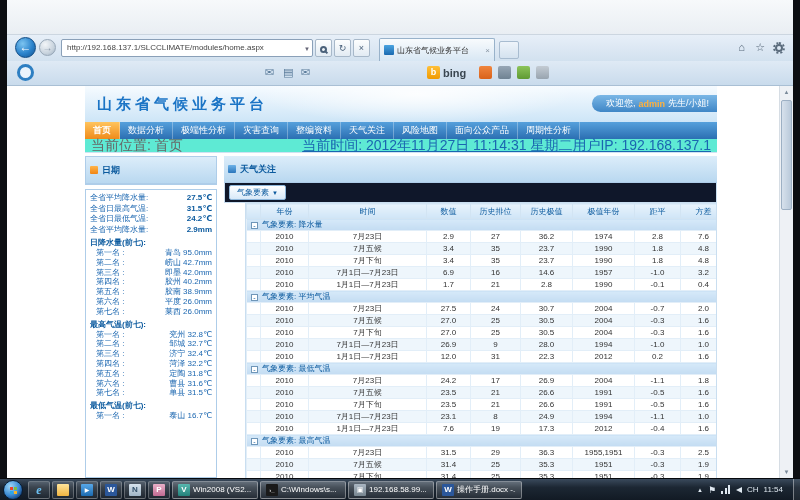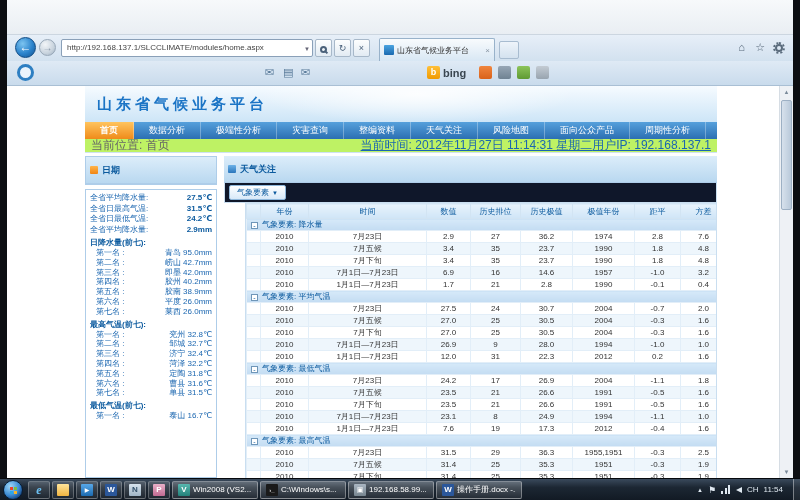--- a/index.html
+++ b/index.html
@@ -49,23 +49,23 @@
   .s-up{top:0;} .s-down{bottom:0;}
   .thumb{position:absolute;top:14px;left:1px;right:1px;height:110px;background:linear-gradient(90deg,#d7e1ec,#b9c9da);border:1px solid #9db0c4;border-radius:2px;}
 
   .site{position:absolute;left:78px;top:0;width:632px;height:100%;}
   .banner{position:relative;height:36px;background:linear-gradient(#f6fbff,#cde5f7);overflow:hidden;}
   .banner::after{content:'';position:absolute;right:140px;top:-22px;width:320px;height:60px;background:radial-gradient(ellipse,rgba(255,255,255,.85),rgba(255,255,255,0) 70%);}
   .site-title{position:absolute;left:12px;top:9px;font-size:15px;font-weight:bold;color:#1b74c5;letter-spacing:4px;}
   .welcome{position:absolute;right:0;top:9px;height:17px;display:flex;align-items:center;gap:3px;background:linear-gradient(#7ab7e6,#3f86c6);color:#fff;font-size:9px;padding:0 8px 0 14px;border-radius:9px 0 0 9px;z-index:2;}
   .welcome .u{color:#ffb13d;font-weight:bold;}
   .navbar{height:17px;background:linear-gradient(#56a0dc,#2b6fb2);display:flex;font-size:9px;color:#fff;}
-  .nav-item{padding:0 15px;line-height:17px;border-right:1px solid rgba(255,255,255,.3);white-space:nowrap;cursor:pointer;}
+  .nav-item{padding:0 8px;line-height:17px;border-right:1px solid rgba(255,255,255,.3);white-space:nowrap;cursor:pointer;}
   .nav-item.active{background:linear-gradient(#ffc45e,#ef8b1a);font-weight:bold;}
-  .statusbar{height:14px;background:#bef264;border-bottom:1px solid #cfe2f2;display:flex;justify-content:space-between;align-items:center;font-size:12px;padding:0 6px;}
+  .statusbar{height:14px;background:#5eead4;border-bottom:1px solid #cfe2f2;display:flex;justify-content:space-between;align-items:center;font-size:14px;padding:0 6px;}
   .loc{color:#666;}
   .stat-right{display:flex;gap:0;color:#1a66b0;text-decoration:underline;}
 
   .content{position:absolute;top:67px;left:0;right:0;bottom:0;}
   .sidebar{position:absolute;left:0;top:3px;width:132px;bottom:0;display:flex;flex-direction:column;overflow:hidden;}
   .panel{border:1px solid #aecde9;background:#fff;margin-bottom:4px;}
   .panel.fill{flex:1;overflow:hidden;margin-bottom:0;}
   .p-head{height:27px;background:linear-gradient(#dcedfa,#b9d8f0);border-bottom:1px solid #aecde9;display:flex;align-items:center;gap:4px;padding:0 4px;font-size:9px;font-weight:bold;color:#0b5a9e;}
   .p-ico{width:8px;height:8px;background:linear-gradient(#ffb44a,#f08514);border-radius:1px;flex:none;}
   .p-ico.blue{background:linear-gradient(#6db2e8,#2a76bc);}
@@ -157,20 +157,25 @@
     <div class="cicon c2"></div>
     <div class="cicon c3"></div>
     <div class="cicon c4"></div>
   </div>
 
   <div class="page">
     <div class="site">
 
       <div class="banner">
         <div class="site-title">山东省气候业务平台</div>
+        <div class="welcome">
+          <span>欢迎您,</span>
+          <span class="u">admin</span>
+          <span>先生/小姐!</span>
+        </div>
       </div>
 
       <div class="navbar">
           <div class="nav-item active">首页</div>
           <div class="nav-item">数据分析</div>
           <div class="nav-item">极端性分析</div>
           <div class="nav-item">灾害查询</div>
           <div class="nav-item">整编资料</div>
           <div class="nav-item">天气关注</div>
           <div class="nav-item">风险地图</div>

